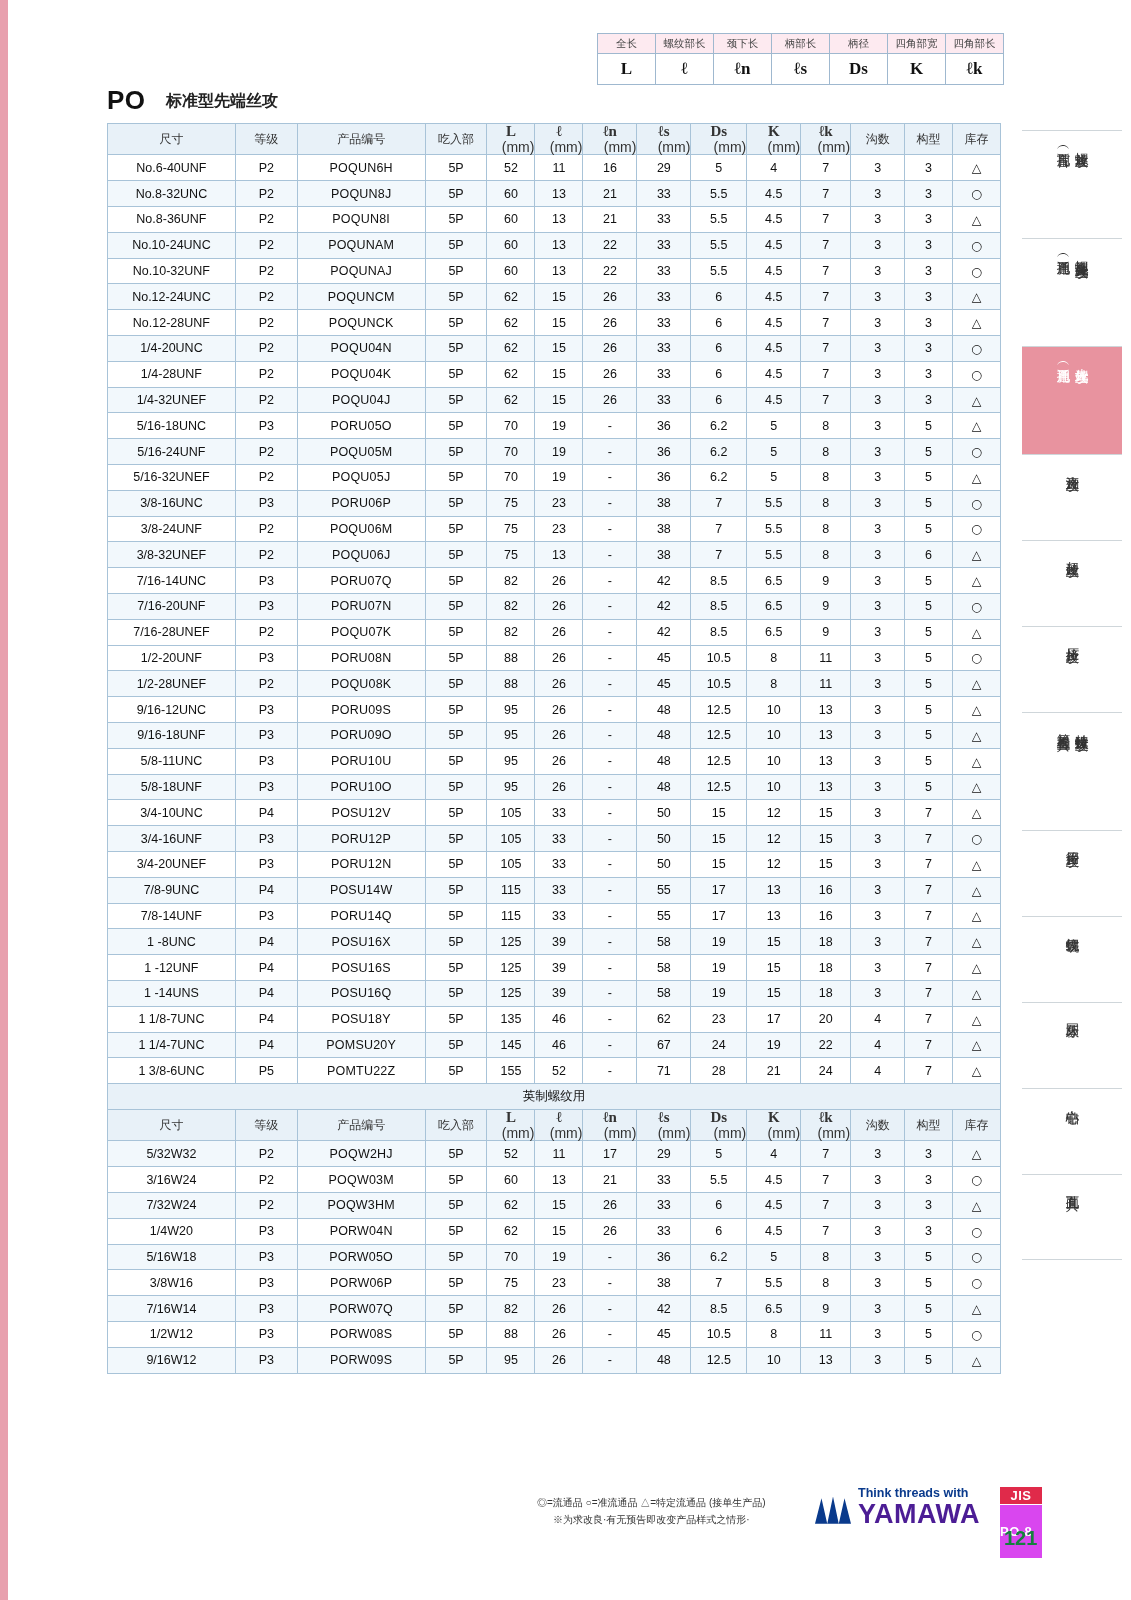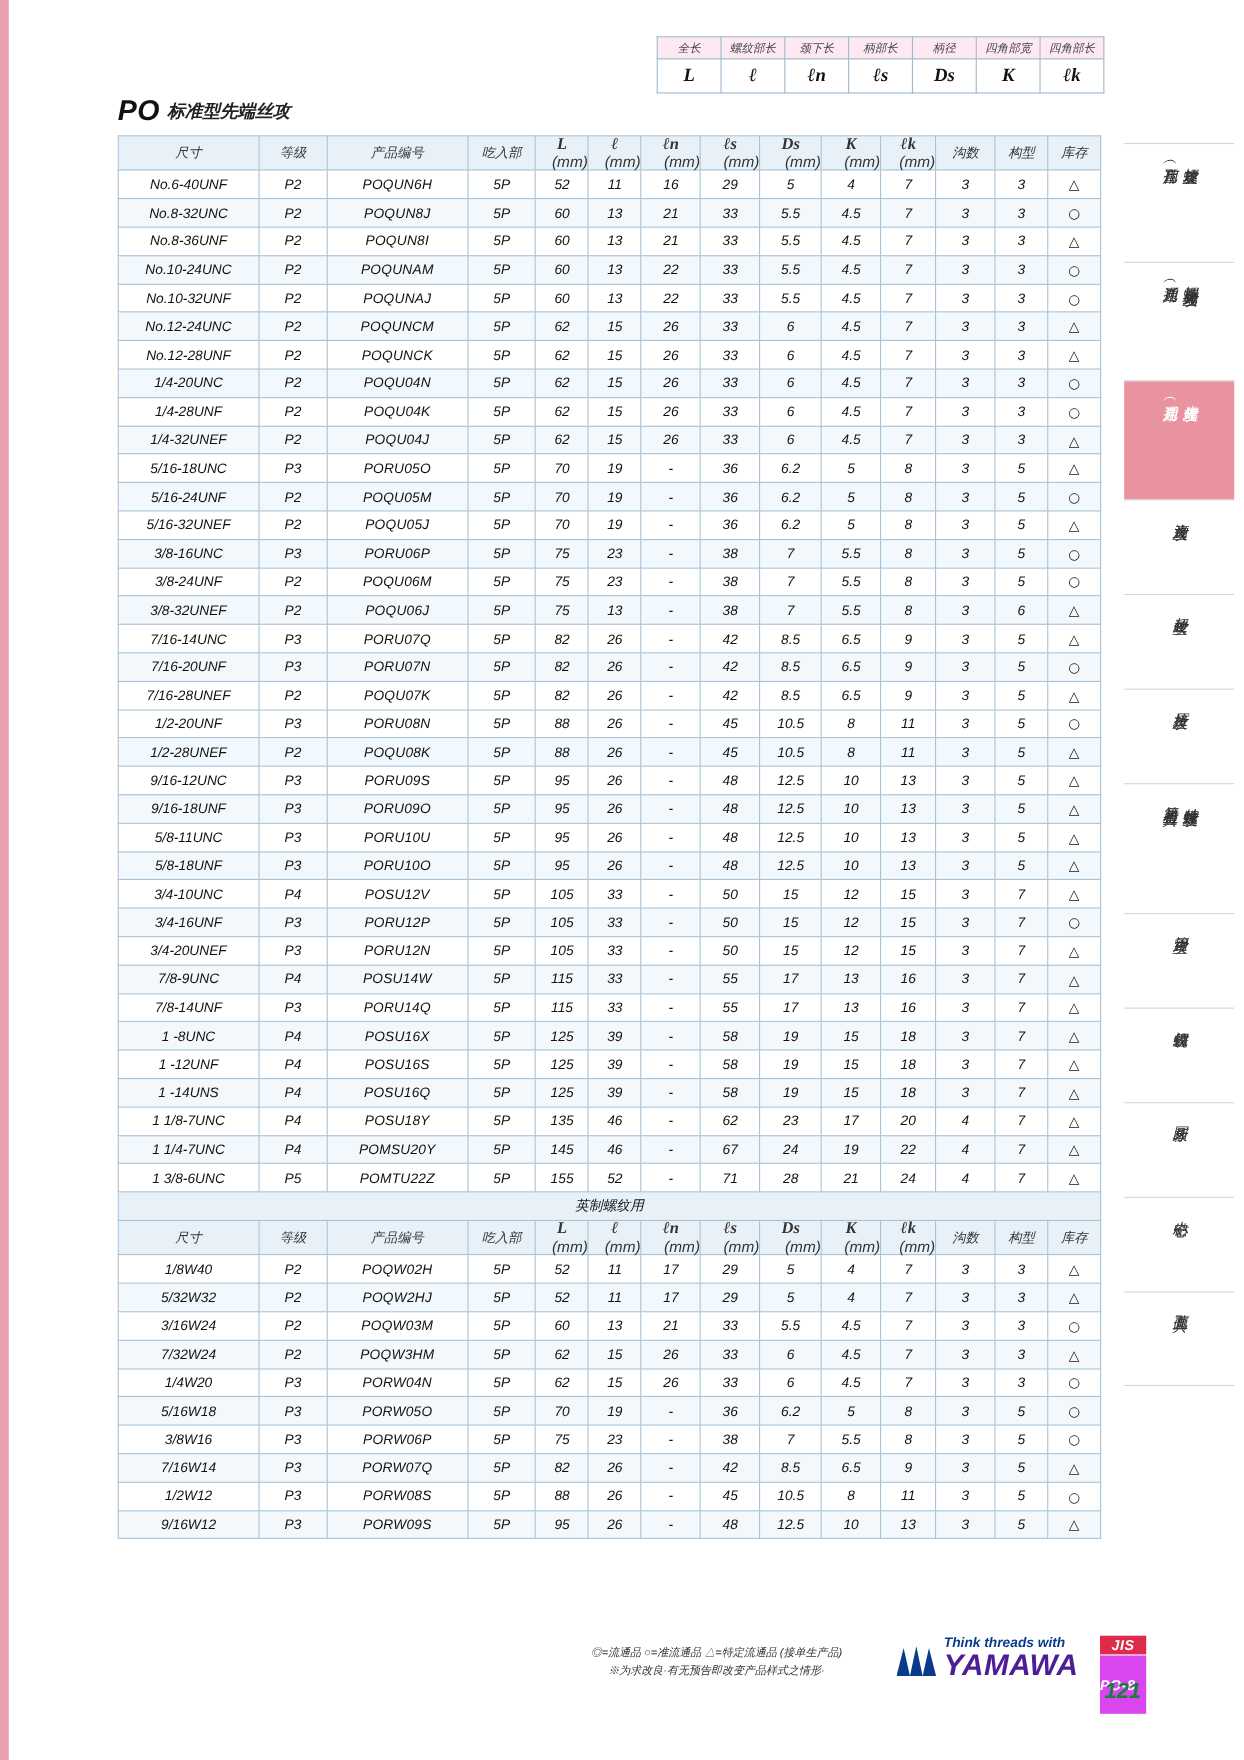--- a/index.html
+++ b/index.html
@@ -5,21 +5,21 @@
   * { box-sizing: border-box; }
   html, body { margin: 0; padding: 0; }
   body {
     width: 1131px; height: 1600px;
     background: #ffffff;
     font-family: "Liberation Sans", sans-serif;
     color: #111;
     position: relative;
     overflow: hidden;
   }
-  .page { position: relative; width: 1131px; height: 1404px; font-style: italic; }
+  .page { position: relative; width: 1131px; height: 1404px; }
 
   
   .left-bar {
     position: absolute; left: 0; top: 0; width: 8px; height: 1600px;
     background: #e8a0ae;
   }
 
   
   .legend {
     position: absolute; left: 597px; top: 33px;
@@ -46,21 +46,21 @@
     color: #111;
     font-family: "Liberation Serif", serif;
   }
 
   
   .title-po {
     position: absolute; left: 107px; top: 85px;
     font-size: 26px; font-weight: bold; letter-spacing: 0.5px;
   }
   .title-sub {
-    position: absolute; left: 152px; top: 91px;
+    position: absolute; left: 166px; top: 91px;
     font-size: 16px; font-weight: bold; color: #222;
   }
 
   
   .main-wrap { position: absolute; left: 107px; top: 123px; width: 894px; }
   table.data { border-collapse: collapse; width: 894px; }
   table.data td, table.data th {
     border: 1px solid #a8c3d8;
     text-align: center;
     font-size: 12.5px;
@@ -890,36 +890,20 @@
           <td class="unit2">
             <span class="big">ℓk</span>
             <span class="sm">(mm)</span>
           </td>
           <td>沟数</td>
           <td>构型</td>
           <td>库存</td>
         </tr>
       </thead>
       <tbody id="body-whitworth">
-          <tr class="white">
-            <td class="size">1/8W40</td>
-            <td>P2</td>
-            <td class="pn">POQW02H</td>
-            <td>5P</td>
-            <td>52</td>
-            <td>11</td>
-            <td>17</td>
-            <td>29</td>
-            <td>5</td>
-            <td>4</td>
-            <td>7</td>
-            <td>3</td>
-            <td>3</td>
-            <td class="sym">△</td>
-          </tr>
           <tr class="alt">
             <td class="size">5/32W32</td>
             <td>P2</td>
             <td class="pn">POQW2HJ</td>
             <td>5P</td>
             <td>52</td>
             <td>11</td>
             <td>17</td>
             <td>29</td>
             <td>5</td>

